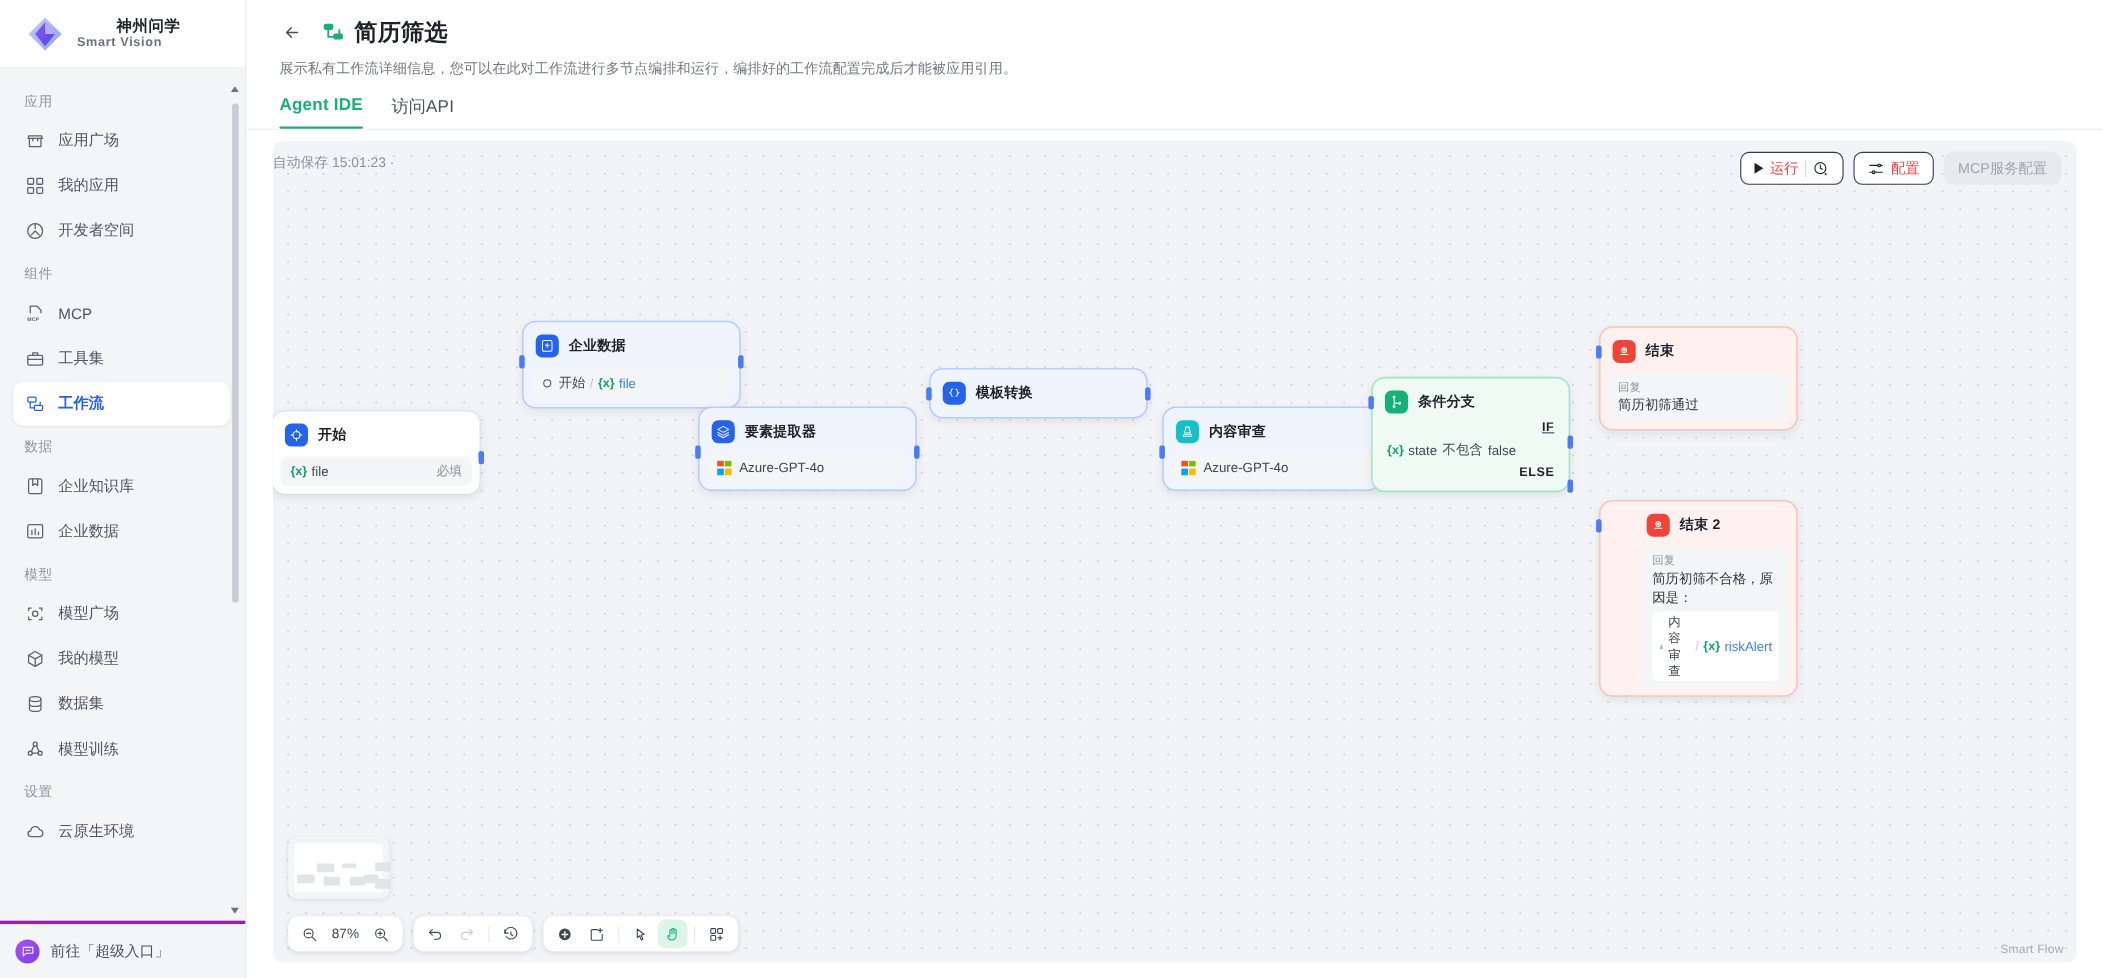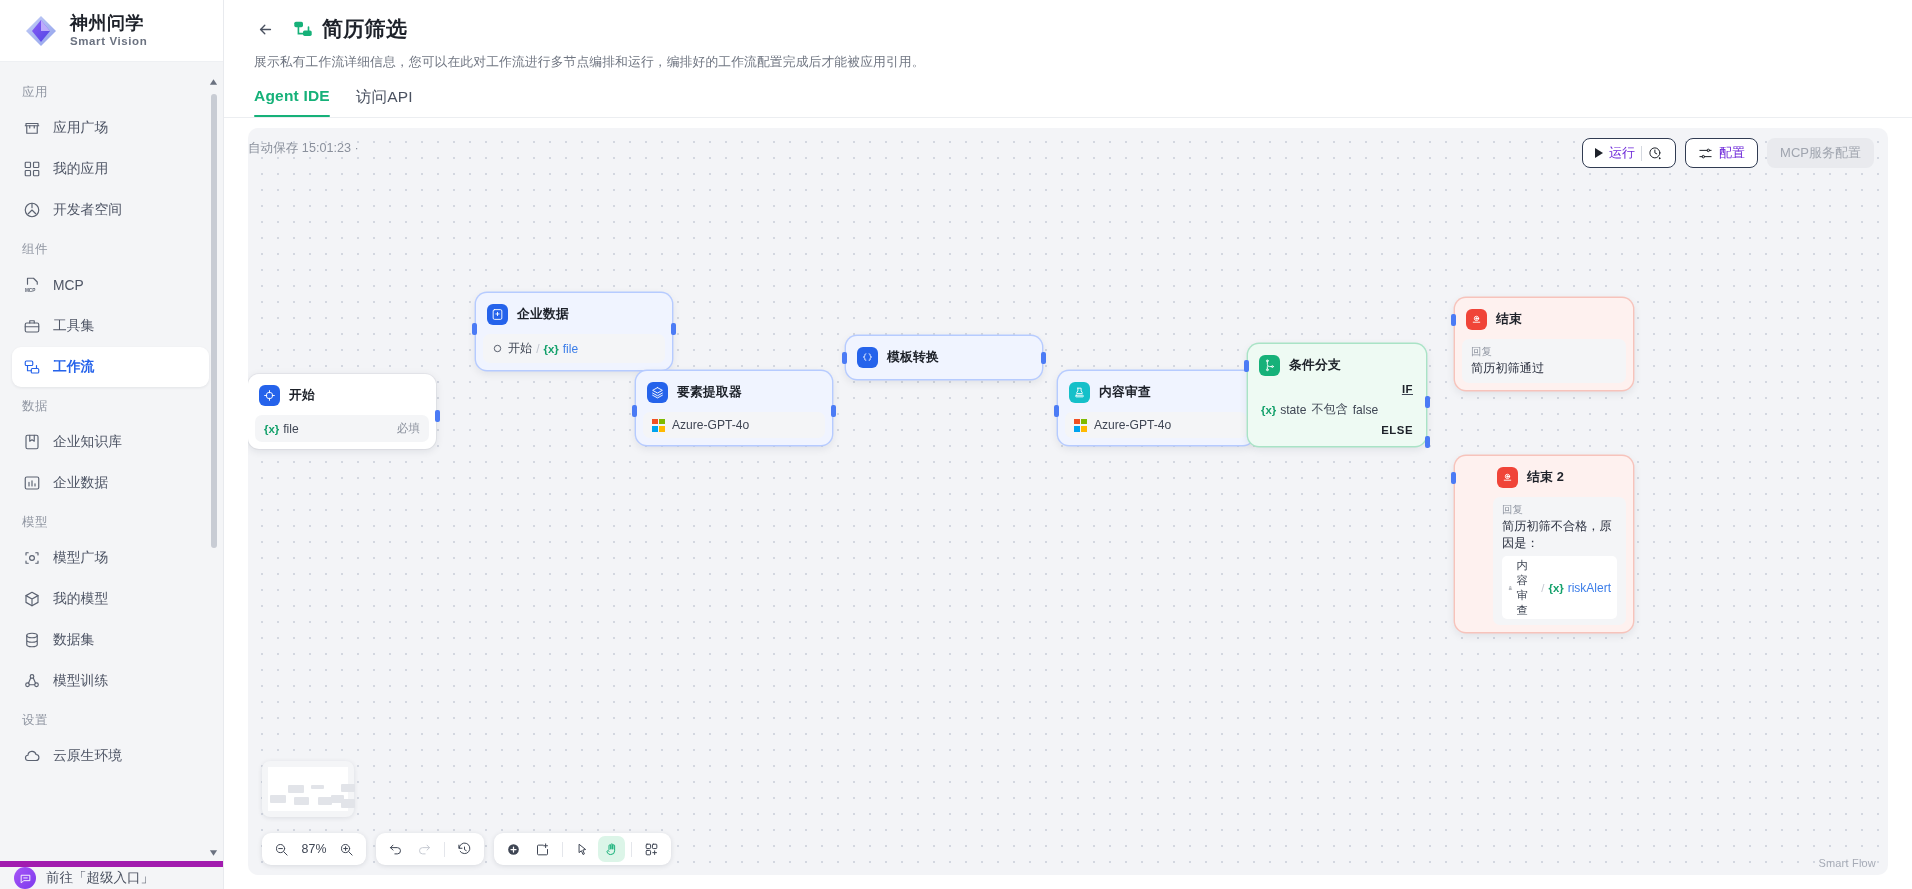--- a/index.html
+++ b/index.html
@@ -20,21 +20,21 @@
     display: flex; flex-direction: column;
     position: relative; flex: 0 0 224px;
   }
   .brand {
     height: 62px; display: flex; align-items: center; gap: 10px;
     padding: 0 16px 0 22px; background: #ffffff;
     border-bottom: 1px solid #eef0f3;
   }
   .brand-logo { width: 38px; height: 38px; flex: 0 0 38px; }
   .brand-txt { display: flex; flex-direction: column; line-height: 1.05; }
-  .brand-cn { font-size: 18px; font-weight: 700; color: #1d2129; letter-spacing: .5px; }
+  .brand-cn { font-size: 14px; font-weight: 700; color: #1d2129; letter-spacing: .5px; margin-left: 36px; }
   .brand-en { font-size: 11.5px; font-weight: 600; color: #6b7280; letter-spacing: .6px; margin-top: 2px; }
 
   .nav-scroll {
     flex: 1; overflow: hidden; padding: 12px 0 0 0; position: relative;
   }
   .nav-group-title {
     font-size: 12.5px; color: #9096a2; padding: 10px 0 6px 22px; letter-spacing: .5px;
   }
   .nav-item {
     display: flex; align-items: center; gap: 12px;
@@ -54,21 +54,21 @@
   .sb-track { position: absolute; right: 3px; top: 8px; bottom: 8px; width: 6px; }
   .sb-arrow { position: absolute; right: 2px; width: 9px; height: 8px; }
   .sb-arrow.up { top: 2px; }
   .sb-arrow.down { bottom: 2px; }
   .sb-thumb {
     position: absolute; right: 3px; top: 24px; height: 454px; width: 6px;
     background: #c8ccd4; border-radius: 4px;
   }
 
   .sidebar-footer {
-    height: 28px; border-top: 6px solid #a21caf; background: #f4f5f7;
+    height: 52px; border-top: 3px solid #a21caf; background: #f4f5f7;
     display: flex; align-items: center; gap: 10px; padding: 0 16px 0 14px;
   }
   .portal-ic {
     width: 22px; height: 22px; border-radius: 50%;
     background: linear-gradient(135deg,#a855f7,#7c3aed);
     display: flex; align-items: center; justify-content: center; flex: 0 0 22px;
   }
   .portal-ic svg { width: 13px; height: 13px; stroke: #fff; fill: none; stroke-width: 1.7; }
   .portal-txt { font-size: 13.5px; color: #4b5costs; color: #4a5160; }
 
@@ -107,21 +107,21 @@
     overflow: hidden;
   }
   .autosave {
     position: absolute; left: 0; top: 12px; font-size: 12.6px; color: #8a909c; z-index: 7;
   }
 
   .toolbar-tr { position: absolute; right: 14px; top: 10px; display: flex; align-items: center; gap: 9px; z-index: 8; }
   .btn-grp {
     background: #fff; border: 1.4px solid #303b52; border-radius: 8px;
     display: flex; align-items: center; height: 30px; padding: 0 6px;
-    font-size: 13px; color: #6d28d9; cursor: pointer;
+    font-size: 13px; color: #ef4444; cursor: pointer;
   }
   .btn-grp .seg { display: flex; align-items: center; gap: 6px; padding: 0 6px; height: 100%; }
   .btn-grp .divider { width: 1px; height: 15px; background: #d5d9e0; }
   .btn-grp svg { stroke: #1d2129; fill: none; stroke-width: 1.6; stroke-linecap: round; stroke-linejoin: round; }
   .play-tri { width: 0; height: 0; border-left: 8px solid #1d2129; border-top: 5px solid transparent; border-bottom: 5px solid transparent; }
   .btn-mcp {
     background: #e9eaee; color: #a0a5af; border-radius: 8px; height: 30px;
     display: flex; align-items: center; padding: 0 13px; font-size: 13px; cursor: default;
   }
 

